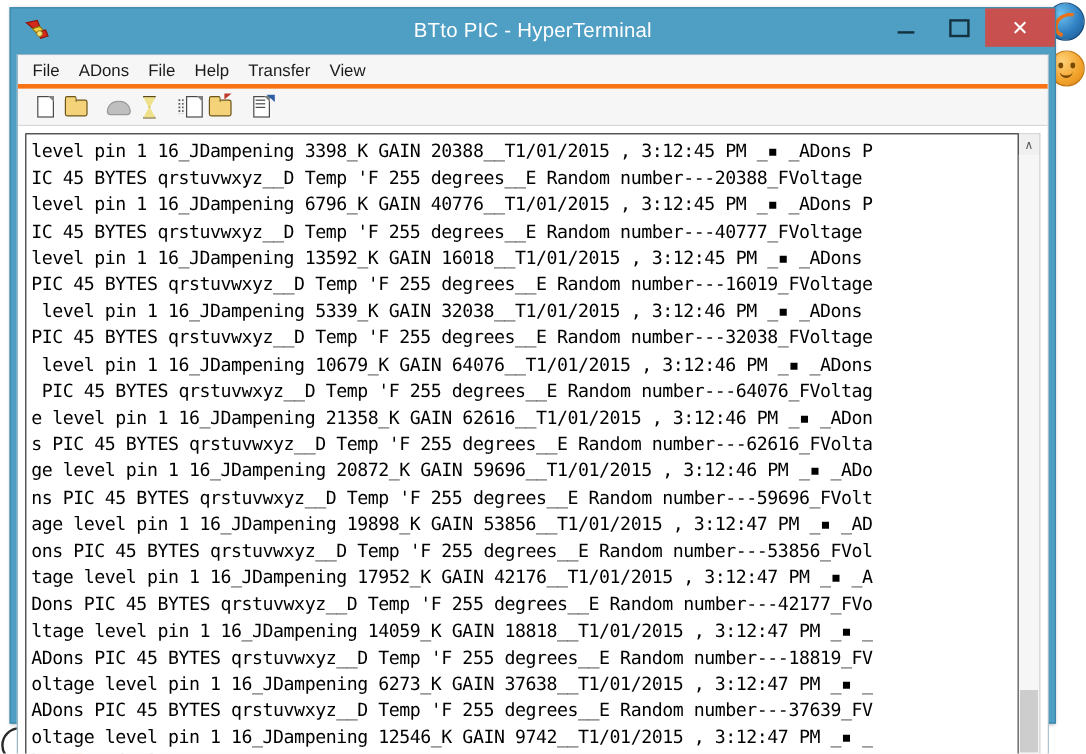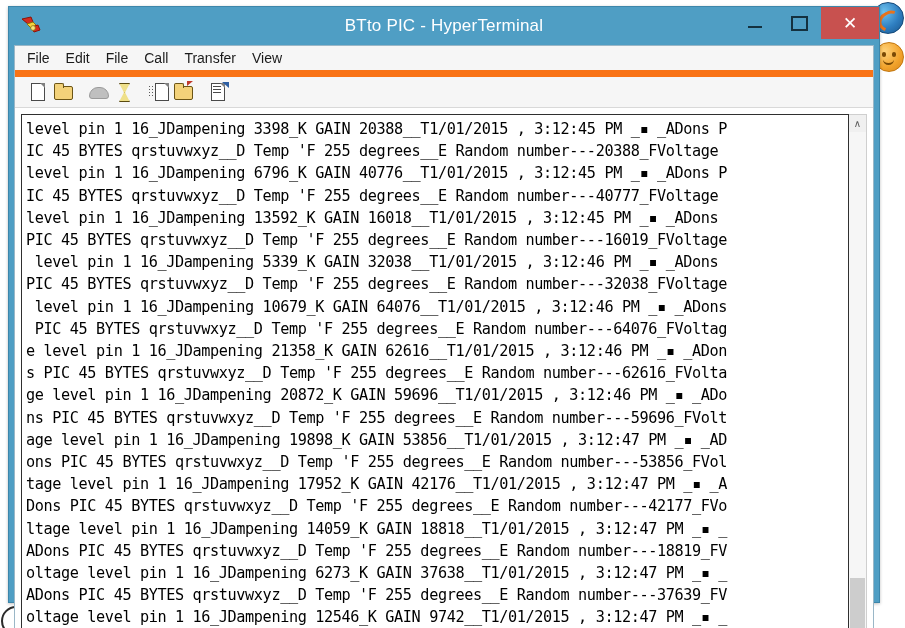--- a/index.html
+++ b/index.html
@@ -95,21 +95,21 @@
     display: flex; flex-direction: column;
     box-sizing: border-box;
   }
 
   
   .menubar {
     height: 24px; flex: 0 0 24px;
     background: #f6f6f6;
     display: flex; align-items: center;
     padding-left: 12px;
-    border-bottom: 7px solid #f97316;
+    border-bottom: 4px solid #f97316;
   }
   .menu-item {
     font-size: 14px; color: #1b1b1b; padding: 2px 10px 2px 0; margin-right: 6px;
     font-family: "Liberation Sans", sans-serif; cursor: default;
   }
 
   
   .toolbar {
     height: 30px; flex: 0 0 30px;
     background: #f6f6f6;
@@ -245,23 +245,23 @@
         <div class="win-btn close">
             <span>✕</span>
           </div>
       </div>
     </div>
 
     <div class="client">
 
       <div class="menubar">
         <div class="menu-item">File</div>
-        <div class="menu-item">Edit</div>
+        <div class="menu-item">ADons</div>
         <div class="menu-item">File</div>
-        <div class="menu-item">Call</div>
+        <div class="menu-item">Help</div>
         <div class="menu-item">Transfer</div>
         <div class="menu-item">View</div>
       </div>
 
       <div class="toolbar">
         <div class="tb-btn">
           <span class="sheet"></span>
         </div>
         <div class="tb-btn">
           <span class="folder"></span>

